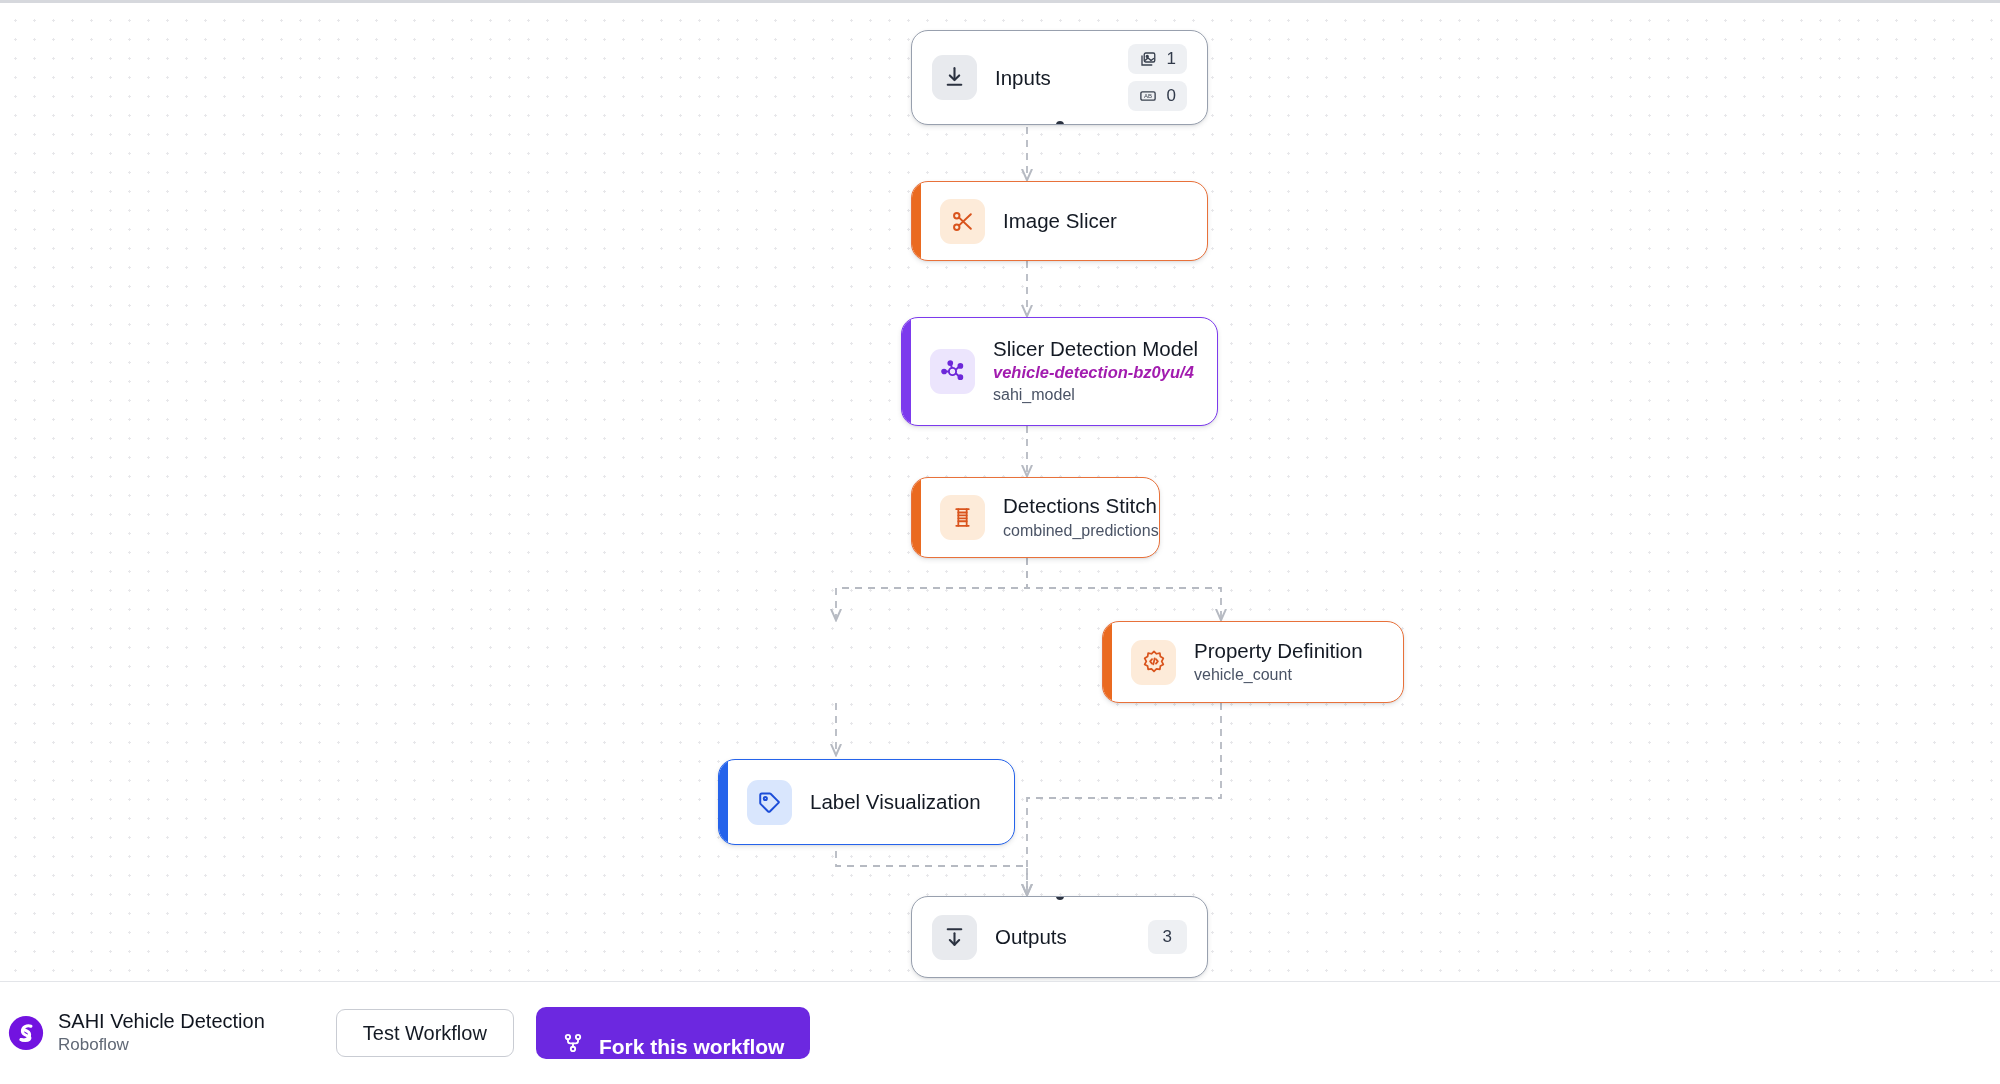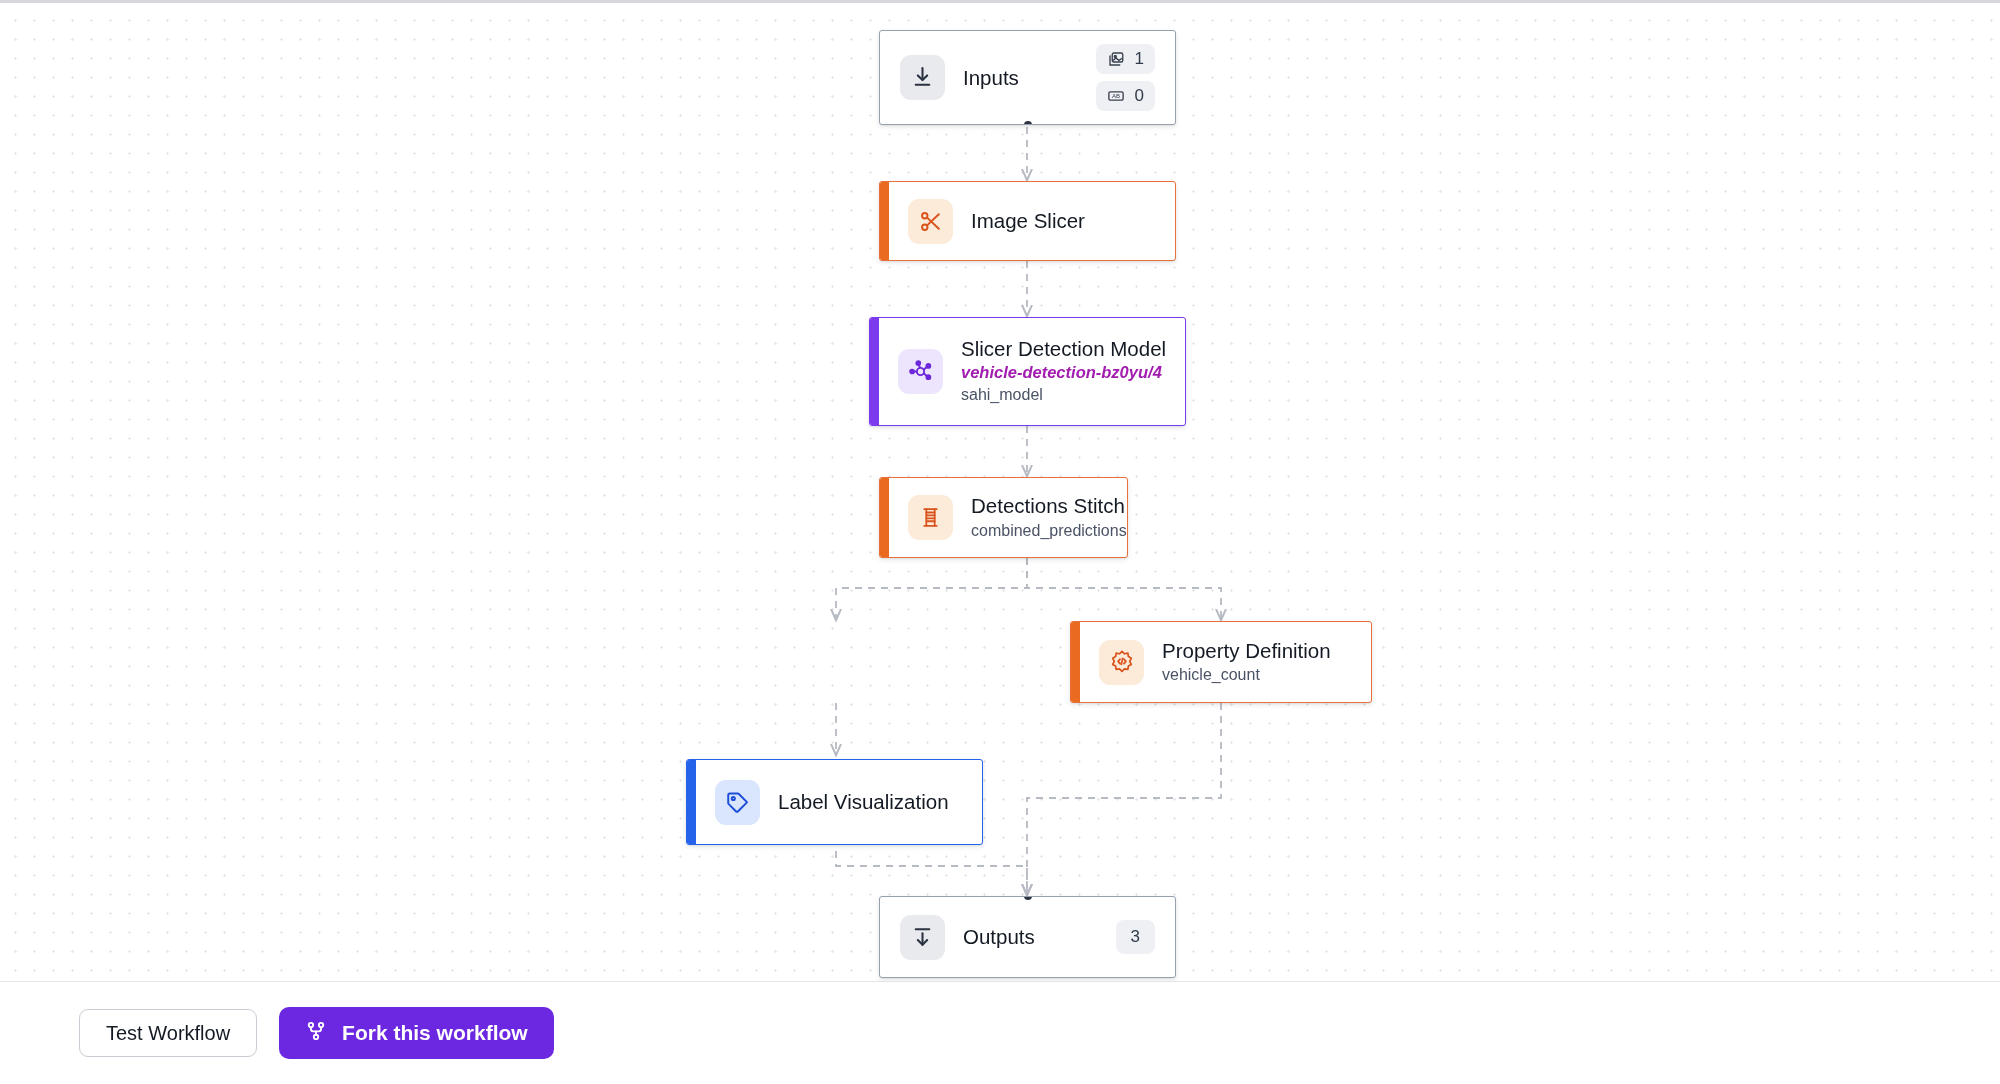--- a/index.html
+++ b/index.html
@@ -26,23 +26,24 @@
     width: 2000px; height: 1084px;
     pointer-events: none;
   }
 
   
   .node {
     position: absolute;
     display: flex;
     align-items: center;
     background: #ffffff;
-    border-radius: 3px;
+    border-radius: 17px;
     overflow: hidden;
     box-shadow: 0 2px 5px rgba(20,25,40,0.10), 0 1px 2px rgba(20,25,40,0.06);
+    margin-left: 32px;
   }
   .node .accent {
     position: absolute;
     left: 0; top: 0; bottom: 0;
     width: 9px;
   }
   .node-body {
     display: flex;
     align-items: center;
     width: 100%;
@@ -167,21 +168,21 @@
   .btn-fork {
     margin-left: 22px;
     height: 52px;
     padding: 0 26px;
     border: none;
     border-radius: 10px;
     background: #6c28e0;
     color: #ffffff;
     font-size: 21px;
     font-weight: bold;
-    display: flex; align-items: center; gap: 15px;
+    display: flex; align-items: flex-end; gap: 15px;
     font-family: "Liberation Sans", sans-serif;
     cursor: pointer;
     white-space: nowrap;
   }
 </style>
 </head>
 <body>
 
 <div id="app">
 
@@ -359,20 +360,34 @@
       </div>
       <div class="labels">
         <div class="n-title">Outputs</div>
       </div>
       <div class="count-pill">3</div>
     </div>
     <div class="handle" style="left:50%; top:-5px; transform:translateX(-50%);"></div>
   </div>
 
   <div id="bottombar">
+    <div class="brand">
+      <span class="brand-logo">
+        <svg width="36" height="36" viewBox="0 0 40 40">
+          <circle cx="20" cy="20" r="19" fill="#7213e0"></circle>
+          <path d="M25.5 12.5 C21 11 16 13.5 16 18 C16 21.5 20 22.5 22.5 23.5
+                   C24.5 24.3 25 26 23.5 27.2 C21.5 28.8 17 28.5 14.5 27.3" fill="none" stroke="#ffffff" stroke-width="3.4" stroke-linecap="round"></path>
+          <path d="M14.5 27.3 C19 28.8 24 26.3 24 21.8 C24 18.3 20 17.3 17.5 16.3" fill="none" stroke="#ffffff" stroke-width="3.4" stroke-linecap="round"></path>
+        </svg>
+      </span>
+      <div class="brand-text">
+        <div class="brand-title">SAHI Vehicle Detection</div>
+        <div class="brand-sub">Roboflow</div>
+      </div>
+    </div>
 
     <button class="btn-test">Test Workflow</button>
 
     <button class="btn-fork">
       <span>
         <svg width="22" height="22" viewBox="0 0 24 24" fill="none" stroke="#ffffff" stroke-width="2" stroke-linecap="round">
           <circle cx="6.5" cy="5.5" r="2.4"></circle>
           <circle cx="17.5" cy="5.5" r="2.4"></circle>
           <circle cx="12" cy="18.5" r="2.4"></circle>
           <path d="M6.5 8 L6.5 10.2 C6.5 11.6 7.5 12.4 9 12.4 L15 12.4

